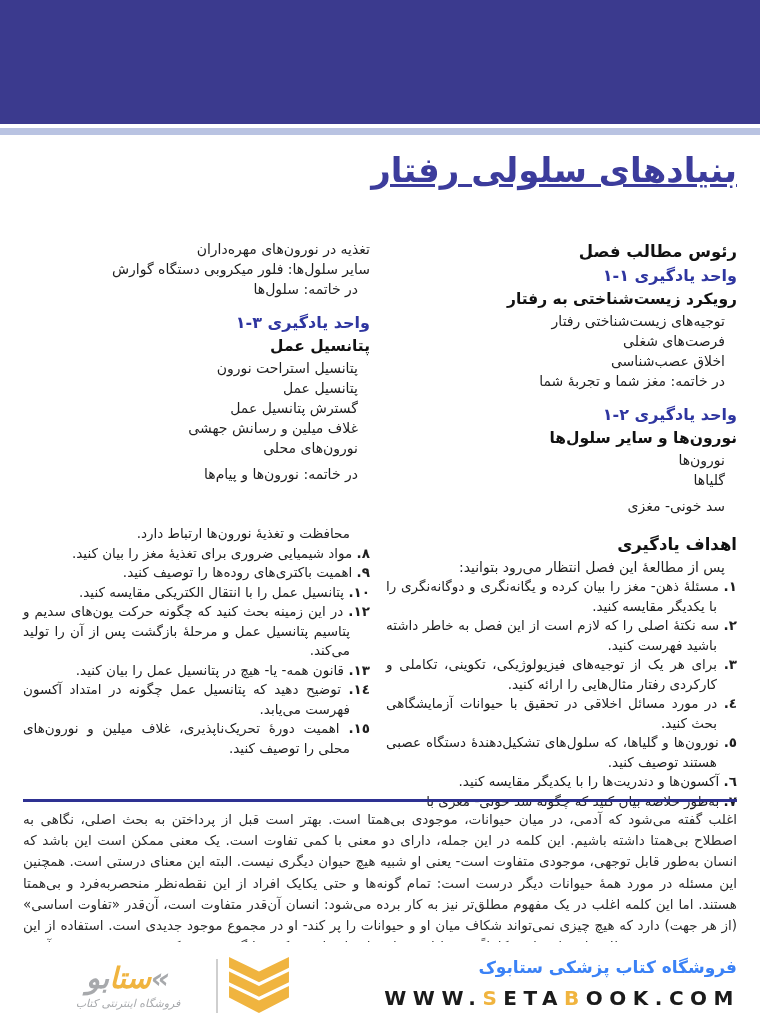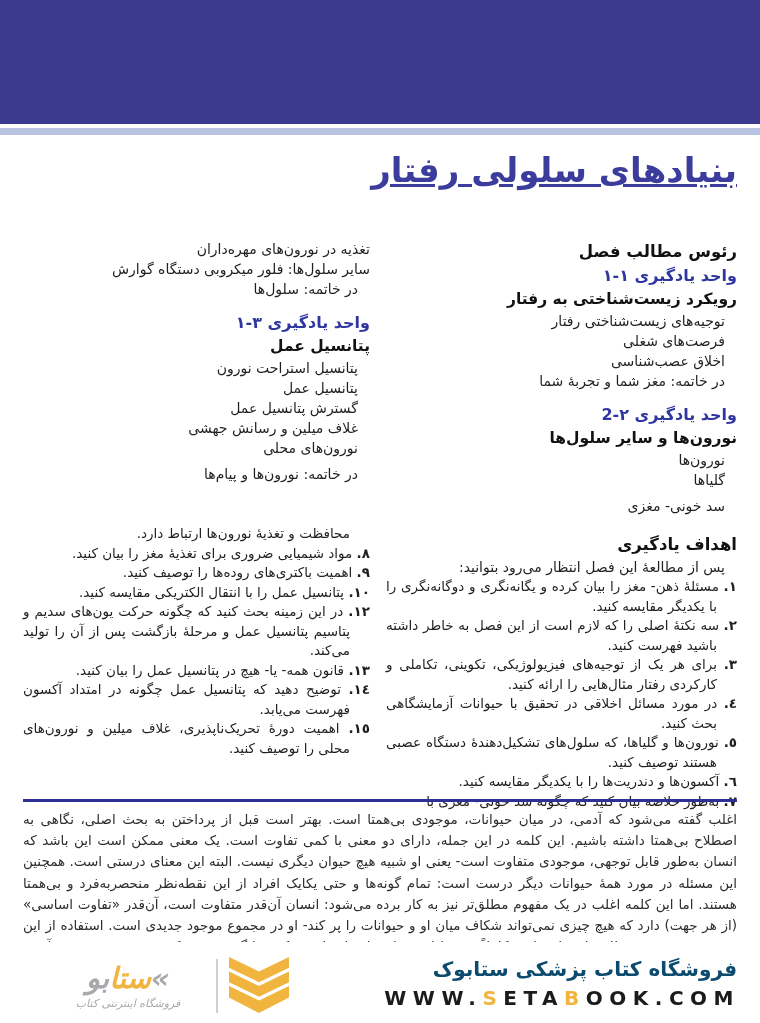--- a/index.html
+++ b/index.html
@@ -40,21 +40,21 @@
     padding-right:20px; text-indent:-20px; text-align:justify;
   }
   .goal-num{font-weight:bold;}
   .goal-cont{font-size:13.5px; line-height:19.5px; padding-right:20px; color:var(--ink);}
   .divider{position:absolute; top:799px; left:23px; right:23px; height:3px; background:var(--divider);}
   .footnote{
     position:absolute; top:809px; left:23px; right:23px; height:133px; overflow:hidden;
     margin:0; font-size:13.5px; line-height:21.2px; text-align:justify; color:#2e2e2e;
   }
   .clip-rest{opacity:.85;}
-  .store-name{position:absolute; top:957px; right:23px; font-size:20px; font-weight:bold; color:#0c4a6e;}
+  .store-name{position:absolute; top:957px; right:23px; font-size:17px; font-weight:bold; color:#3b82f6;}
   .url{
     position:absolute; top:986px; right:20px; direction:ltr;
     font-size:20px; font-weight:bold; letter-spacing:6.5px; color:#1b1b1b; text-decoration:none;
   }
   .url .t-yellow{color:var(--brand-yellow);}
   .url .t-dark{color:#1b1b1b;text-align:right;}
   .logo{
     position:absolute; top:955px; left:48px; width:245px; height:62px;
     direction:ltr; display:flex; align-items:center; gap:8px; cursor:pointer;font-style:italic;
   }
@@ -83,21 +83,21 @@
       <div>
 
       <div class="line t-h-black">رئوس مطالب فصل</div>
           <div class="line t-h-blue">واحد یادگیری ۱-۱</div>
           <div class="line t-h-bold">رویکرد زیست‌شناختی به رفتار</div>
           <div class="line t-item">توجیه‌های زیست‌شناختی رفتار</div>
           <div class="line t-item">فرصت‌های شغلی</div>
           <div class="line t-item">اخلاق عصب‌شناسی</div>
           <div class="line t-item">در خاتمه: مغز شما و تجربهٔ شما</div>
           <div class="line t-gap-sm"></div>
-          <div class="line t-h-blue">واحد یادگیری ۲-2</div>
+          <div class="line t-h-blue">واحد یادگیری ۲-۱</div>
           <div class="line t-h-bold">نورون‌ها و سایر سلول‌ها</div>
           <div class="line t-item">نورون‌ها</div>
           <div class="line t-item">گلیاها</div>
           <div class="line t-item-sp">سد خونی- مغزی</div>
           <div class="line t-gap-md"></div>
           <div class="line t-h-black">اهداف یادگیری</div>
           <div class="line t-item">پس از مطالعهٔ این فصل انتظار می‌رود بتوانید:</div>
         </div>
       <div>
 

